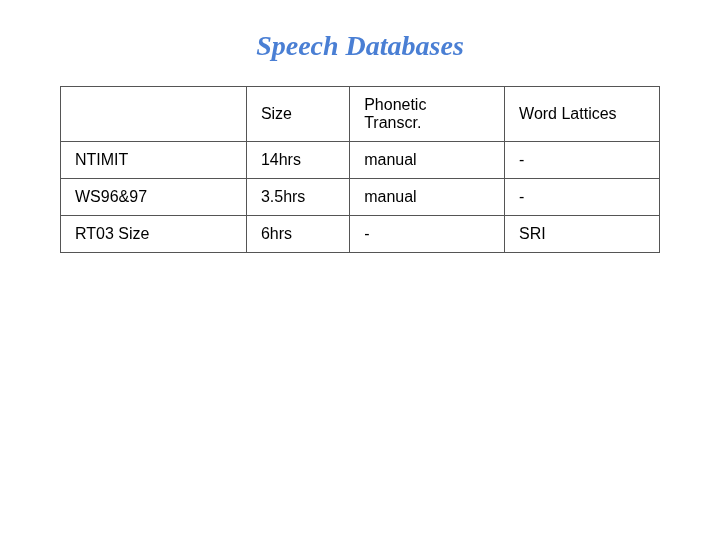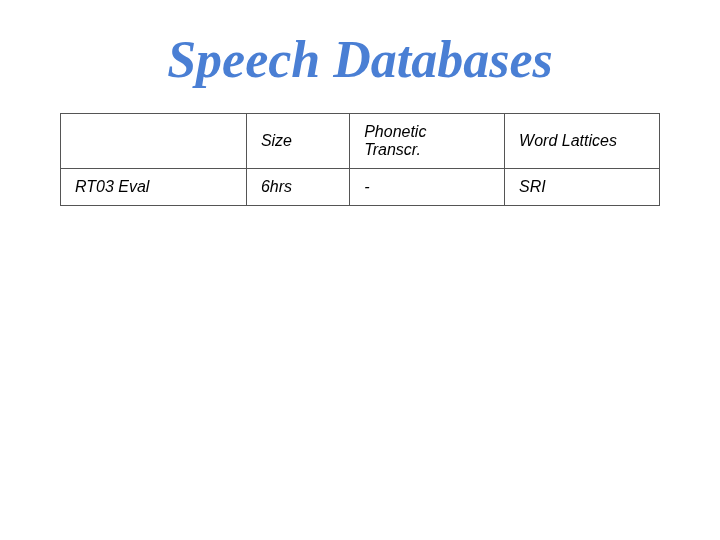--- a/index.html
+++ b/index.html
@@ -13,35 +13,34 @@
       height: 540px;
       background: #ffffff;
       font-family: Arial, sans-serif;
       display: flex;
       flex-direction: column;
       align-items: center;
       padding: 30px 60px 20px 60px;
     }
 
     .page-title {
-      font-size: 52px;
+      font-size: 28px;
       font-weight: bold;
       color: #4a7fd4;
       margin-bottom: 24px;
       text-align: center;
       font-family: Georgia, serif;
       font-style: italic;
     }
 
     .data-table {
       width: 100%;
       border-collapse: collapse;
       font-size: 16px;
       color: #000000;
-      font-style: italic;
     }
 
     .data-table td {
       border: 1px solid #555555;
       padding: 9px 14px;
       vertical-align: middle;
     }
 
     .data-table thead td {
       font-weight: normal;
@@ -77,20 +76,32 @@
 <table class="data-table">
   <thead>
     <tr>
       <td class="col-name"></td>
       <td class="col-size">Size</td>
       <td class="col-phonetic">Phonetic<br>Transcr.</td>
       <td class="col-word">Word Lattices</td>
     </tr>
   </thead>
   <tbody id="table-body">
+  <tr>
+        <td>NTIMIT</td>
+        <td>14hrs</td>
+        <td>manual</td>
+        <td>-</td>
+      </tr>
       <tr>
-        <td>RT03 Eval</td>
+        <td>WS96&amp;97</td>
+        <td>3.5hrs</td>
+        <td>manual</td>
+        <td>-</td>
+      </tr>
+      <tr>
+        <td>RT03 Size</td>
         <td>6hrs</td>
         <td>-</td>
         <td>SRI</td>
       </tr>
     </tbody>
 </table>
 
 </body></html>

